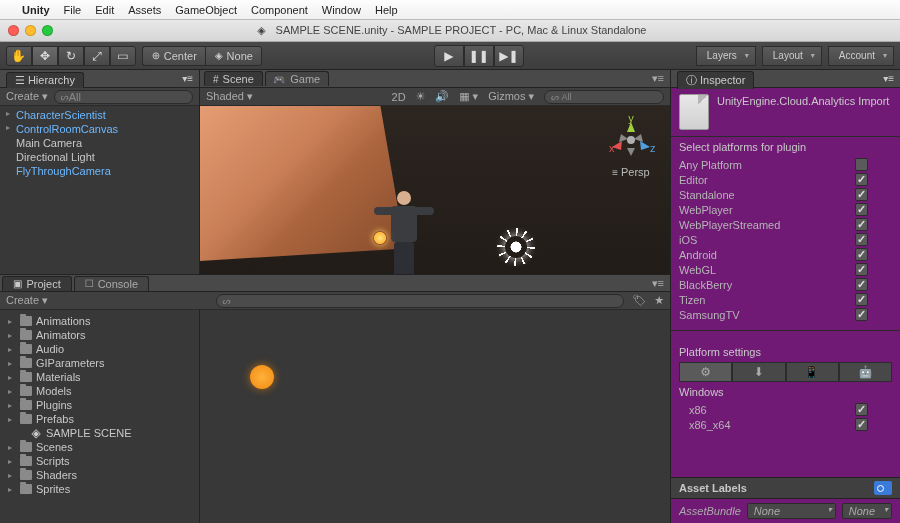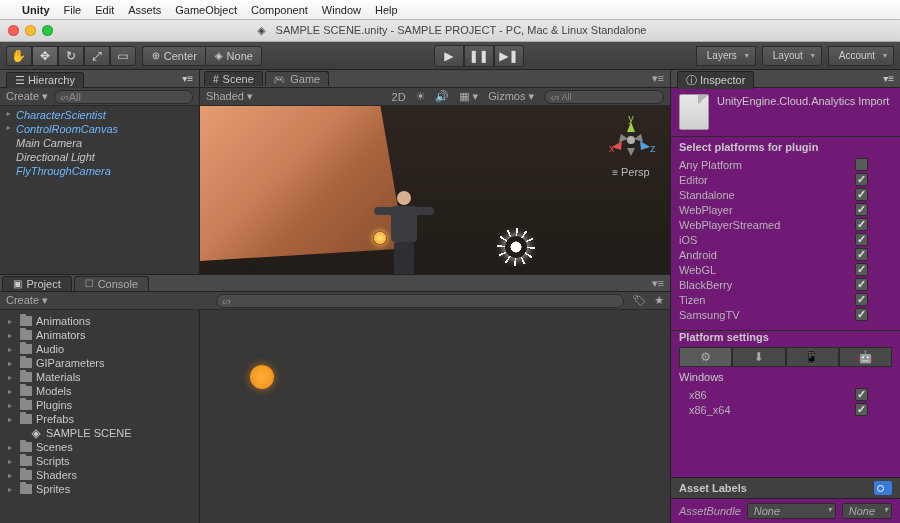--- a/index.html
+++ b/index.html
@@ -38,21 +38,21 @@
 .right { width:230px; background:#701a75; border-left:1px solid #222; display:flex; flex-direction:column; }
 
 .panel-tab { height:18px; background:#494949; border-bottom:1px solid #222; display:flex; align-items:center; padding:0 6px; font-size:10px; color:#ccc; }
 .panel-tab .tab { background:#383838; border:1px solid #222; border-bottom:none; border-radius:3px 3px 0 0; padding:1px 8px; margin-right:2px; position:relative; top:1px; }
 .panel-tab .opt { margin-left:auto; font-size:10px; cursor:pointer; }
 .panel-sub { height:18px; background:#404040; border-bottom:1px solid #2a2a2a; display:flex; align-items:center; padding:0 6px; font-size:10px; color:#aaa; gap:6px; }
 .search { flex:1; height:14px; background:#4b4b4b; border:1px solid #2a2a2a; border-radius:8px; padding:0 6px; color:#888; font-size:9px; display:flex; align-items:center; }
 
 
 .tree { padding:2px 4px; font-size:11px; }
-.tree div { padding:1px 0 1px 12px; cursor:default;font-style:italic; }
+.tree div { padding:1px 0 1px 12px; cursor:default; }
 .tree .fold::before { content:"▸"; position:absolute; margin-left:-10px; font-size:8px; color:#888; }
 .tree .blue { color:#6db8ff; }
 
 
 .scene-tabs { height:18px; background:#494949; display:flex; align-items:center; padding-left:4px; border-bottom:1px solid #222; }
 .scene-tabs .tab { background:#383838; border:1px solid #222; border-bottom:none; border-radius:3px 3px 0 0; padding:1px 8px; font-size:10px; margin-right:2px; display:flex; align-items:center; gap:4px; }
 .scene-tabs .tab.inactive { background:#444; color:#aaa; }
 .scene-sub { height:18px; background:#404040; border-bottom:1px solid #2a2a2a; display:flex; align-items:center; padding:0 6px; font-size:10px; color:#aaa; gap:10px; }
 .scene-view { flex:1; background:linear-gradient(180deg,#2c2520 0%,#1d1814 60%,#151210 100%); position:relative; overflow:hidden; }
 .scene-view .grid { position:absolute; inset:0; background-image:
@@ -89,26 +89,26 @@
 .proj-tree .nof::before { content:""; }
 .proj-view { flex:1; position:relative; }
 .orange-cursor { position:absolute; left:50px; top:55px; width:24px;height:24px;border-radius:50%; background:radial-gradient(#ffb13a,#f08a12); box-shadow:0 0 8px rgba(255,140,0,.6); }
 
 
 .insp-head { display:flex; padding:6px 8px; gap:8px; border-bottom:1px solid #2a2a2a; align-items:flex-start; }
 .file-ico { width:30px;height:36px;background:linear-gradient(#e8e8e8,#d0d0d0);border-radius:2px;border:1px solid #999;position:relative;flex-shrink:0; }
 .file-ico::before { content:"";position:absolute;top:0;right:0;width:10px;height:10px;background:linear-gradient(135deg,#b5b5b5 50%,transparent 50%); }
 .insp-title { font-size:11px; color:#c8c8c8; line-height:1.3; white-space:nowrap; overflow:hidden; }
 .insp-section { padding:4px 8px; font-size:11px; }
-.insp-section .hdr { font-weight:bold; color:#c8c8c8; margin-bottom:4px; }
+.insp-section .hdr { font-weight:normal; color:#c8c8c8; margin-bottom:4px; }
 .plat-row { display:flex; align-items:center; padding:1px 0; }
 .plat-row .name { flex:1; color:#b5b5b5; }
 .plat-row .chk { width:13px; height:13px; background:#5a5a5a; border:1px solid #2b2b2b; border-radius:2px; display:flex; align-items:center; justify-content:center; color:#222; font-size:11px; font-weight:bold; margin-right:24px; }
 .plat-row .chk.on::after { content:"✓"; color:#ddd; }
-.sect-div { border-top:1px solid #2a2a2a; margin-top:4px; padding-top:0; }
+.sect-div { border-top:1px solid #2a2a2a; margin-top:4px; padding-top:15px; }
 .plat-tabs { display:flex; margin:4px 0; }
 .plat-tabs .pt { flex:1; height:20px; background:#484848; border:1px solid #2b2b2b; display:flex; align-items:center; justify-content:center; color:#aaa; font-size:12px; }
 .plat-tabs .pt.sel { background:#5a5a5a; }
 .asset-labels { background:#404040; border-top:1px solid #222; border-bottom:1px solid #222; padding:3px 8px; font-weight:bold; font-size:10px; display:flex; align-items:center; }
 .asset-labels .tag { margin-left:auto; width:18px;height:14px;background:#3a7ad9;border-radius:2px;display:inline-block;position:relative; }
 .asset-labels .tag::before{content:"";position:absolute;left:3px;top:4px;width:5px;height:5px;border:1px solid #fff;border-radius:50%;}
 .bundle-row { display:flex; padding:4px 8px; gap:6px; font-size:10px; color:#aaa; align-items:center;font-style:italic; }
 .bundle-row .dd-sm { background:#484848; border:1px solid #2b2b2b; border-radius:2px; padding:1px 16px 1px 6px; position:relative; }
 .bundle-row .dd-sm::after { content:"▾"; position:absolute; right:3px; top:1px; font-size:8px; }
 

